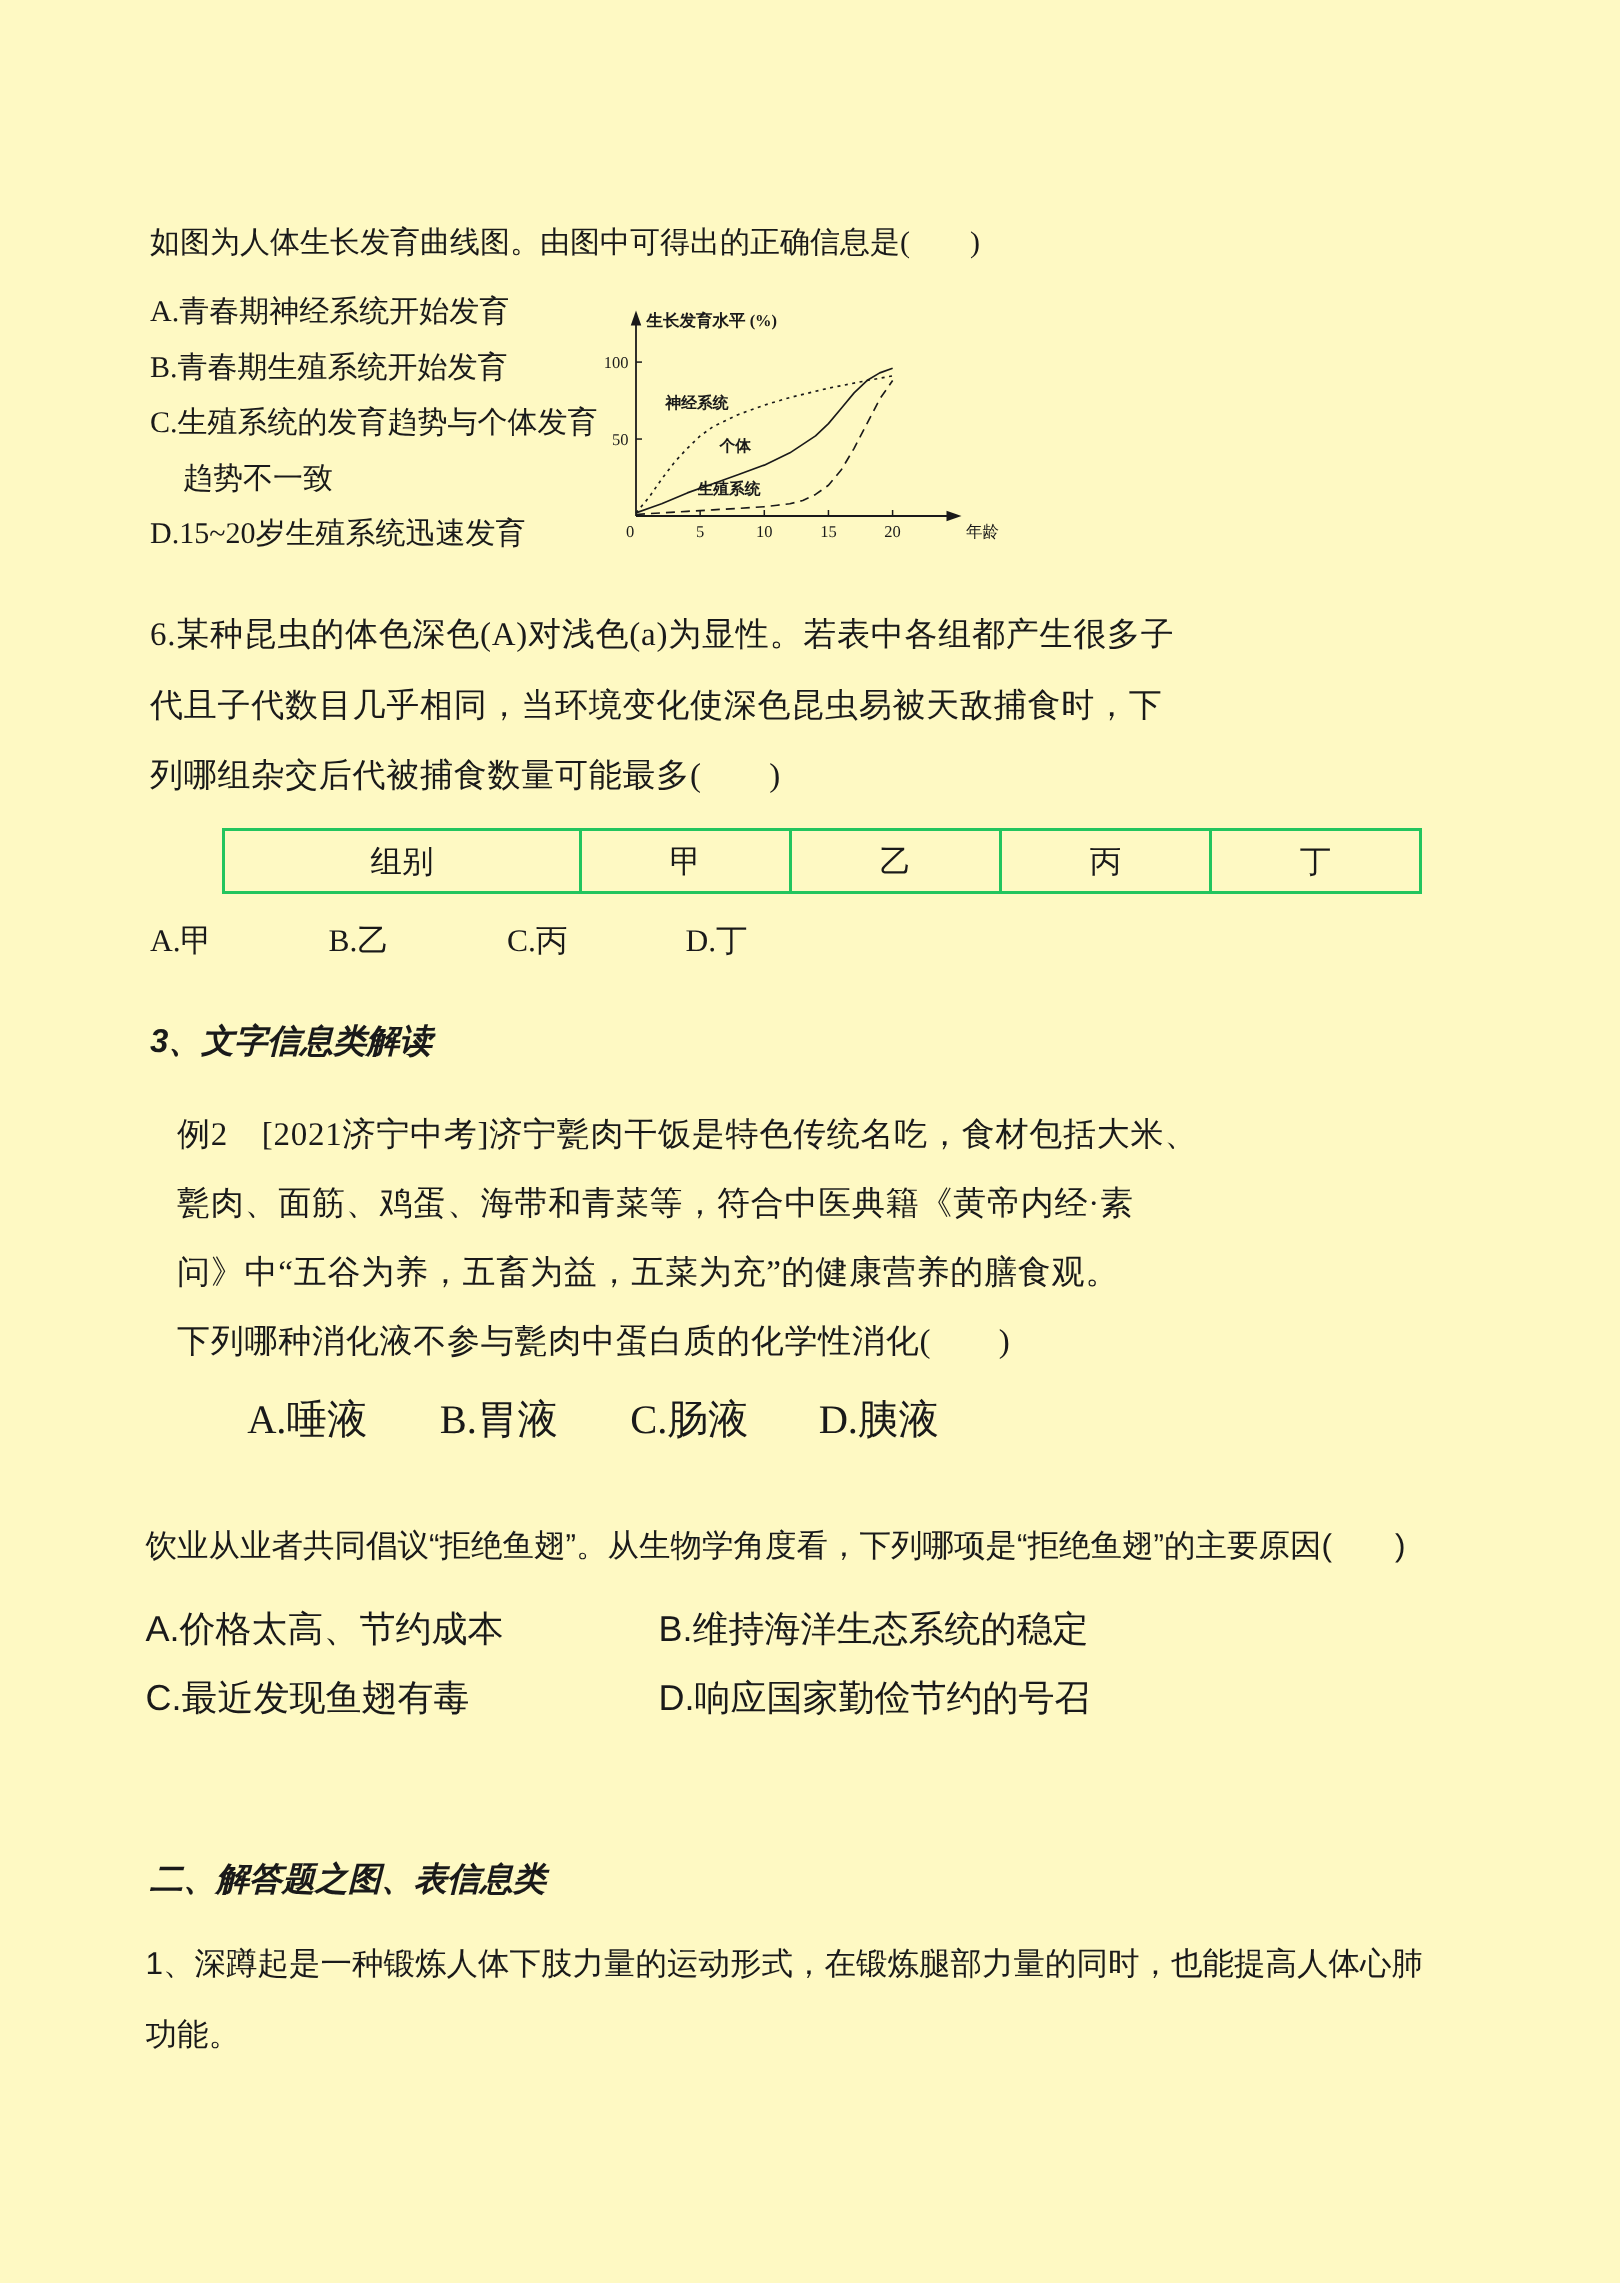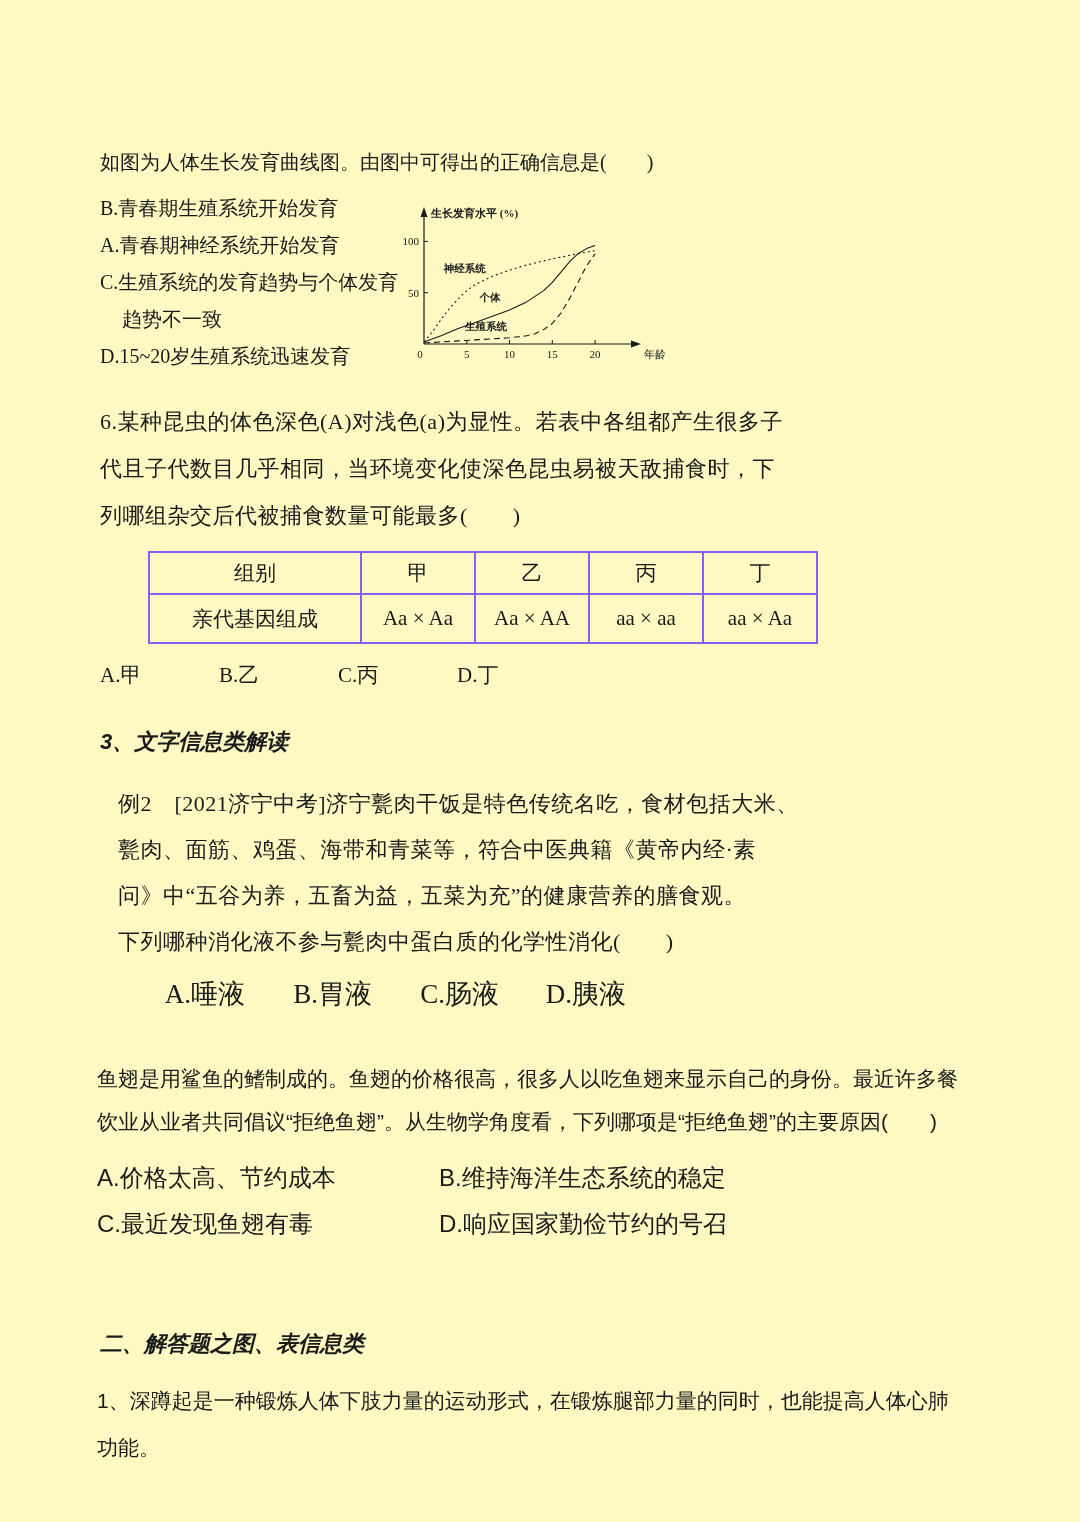--- a/index.html
+++ b/index.html
@@ -15,21 +15,21 @@
   .q5-options{width:288px;font-size:20px;line-height:37px;}
   .q5-options .line{white-space:nowrap;}
   .q5-options .indent{padding-left:22px;}
   .chart-wrap{margin-left:2px;margin-top:14px;}
   svg text{font-family:"Liberation Serif","DejaVu Serif",serif;}
 
   .q6{margin-top:18px;font-size:22px;line-height:47px;}
   .q6 .line{white-space:nowrap;letter-spacing:0.5px;}
 
   .cross-table{border-collapse:collapse;margin:12px 0 0 48px;font-size:21px;}
-  .cross-table td{border:2px solid #8b5cf6;text-align:center;padding:0 7px;}
+  .cross-table td{border:2px solid #22c55e;text-align:center;padding:0 20px;}
   .cross-table tr.hdr td{height:40px;}
   .cross-table tr.vals td{height:47px;}
   .cross-table td.c0{width:196px;}
   .cross-table td.cn{width:98px;}
 
   .answer-row{display:flex;margin-top:17px;font-size:21px;}
   .answer-row span{width:119px;}
 
   .h-sans{font-family:"Liberation Sans","DejaVu Sans",sans-serif;font-weight:bold;font-size:22px;margin:0;font-style:italic;}
   .heading3{margin-top:38px;}
@@ -50,22 +50,22 @@
 </head>
 <body>
 
 <div class="page">
   <div class="content">
 
     <section>
       <p class="stem">如图为人体生长发育曲线图。由图中可得出的正确信息是(　　)</p>
       <div class="q5-body">
         <div class="q5-options">
+          <div class="line">A.青春期神经系统开始发育</div>
           <div class="line">B.青春期生殖系统开始发育</div>
-          <div class="line">A.青春期神经系统开始发育</div>
           <div class="line">C.生殖系统的发育趋势与个体发育</div>
           <div class="line indent">趋势不一致</div>
           <div class="line">D.15~20岁生殖系统迅速发育</div>
         </div>
         <div class="chart-wrap">
           <svg width="292" height="172" viewBox="0 0 292 172">
               <line x1="34" y1="140" x2="243" y2="140" stroke="#1a1a1a" stroke-width="1.2"></line>
               <line x1="34" y1="140" x2="34" y2="10" stroke="#1a1a1a" stroke-width="1.2"></line>
               <path d="M 251 140 L 241 136.5 L 241 143.5 Z" fill="#1a1a1a"></path>
               <path d="M 34 3 L 30.5 13 L 37.5 13 Z" fill="#1a1a1a"></path>
@@ -103,27 +103,20 @@
 
     <table class="cross-table">
       <tbody>
         <tr class="hdr">
           <td class="c0">组别</td>
           <td class="cn">甲</td>
           <td class="cn">乙</td>
           <td class="cn">丙</td>
           <td class="cn">丁</td>
         </tr>
-        <tr class="vals">
-          <td class="c0">亲代基因组成</td>
-          <td class="cn">Aa × Aa</td>
-          <td class="cn">Aa × AA</td>
-          <td class="cn">aa × aa</td>
-          <td class="cn">aa × Aa</td>
-        </tr>
       </tbody>
     </table>
 
     <div class="answer-row">
       <span>A.甲</span>
       <span>B.乙</span>
       <span>C.丙</span>
       <span>D.丁</span>
     </div>
 
@@ -136,21 +129,20 @@
       <div class="line">下列哪种消化液不参与甏肉中蛋白质的化学性消化(　　)</div>
       <div class="example-answers">
         <span>A.唾液</span>
         <span>B.胃液</span>
         <span>C.肠液</span>
         <span>D.胰液</span>
       </div>
     </section>
 
     <section class="sharkfin">
-      <div class="line">鱼翅是用鲨鱼的鳍制成的。鱼翅的价格很高，很多人以吃鱼翅来显示自己的身份。最近许多餐</div>
       <div class="line">饮业从业者共同倡议“拒绝鱼翅”。从生物学角度看，下列哪项是“拒绝鱼翅”的主要原因(　　)</div>
     </section>
     <div class="fin-options">
       <span>A.价格太高、节约成本</span>
       <span>B.维持海洋生态系统的稳定</span>
       <span>C.最近发现鱼翅有毒</span>
       <span>D.响应国家勤俭节约的号召</span>
     </div>
 
     <p class="h-sans heading2">二、解答题之图、表信息类</p>

